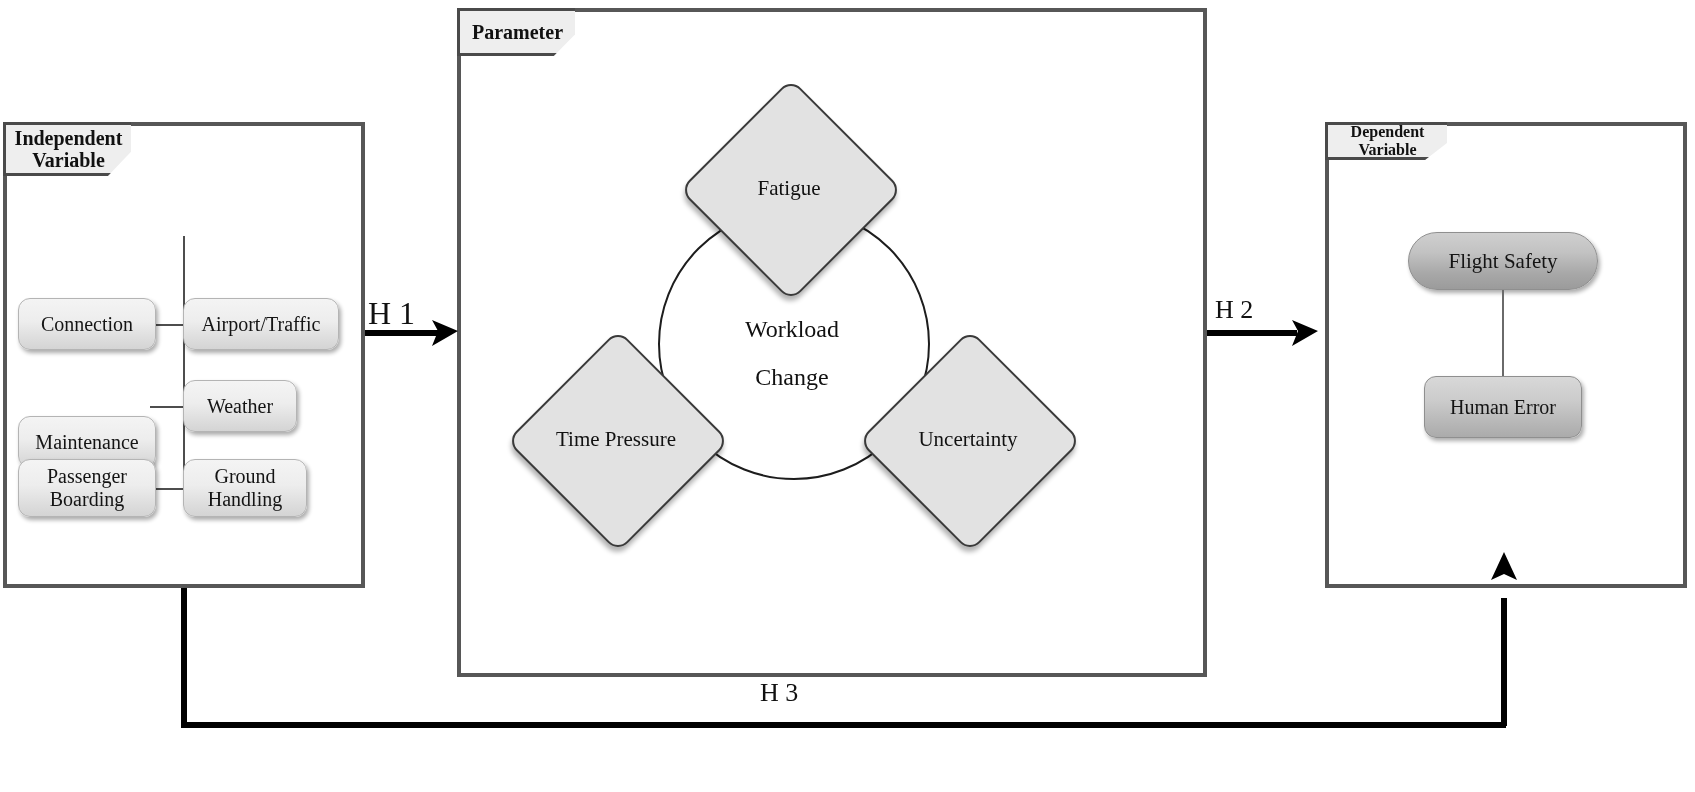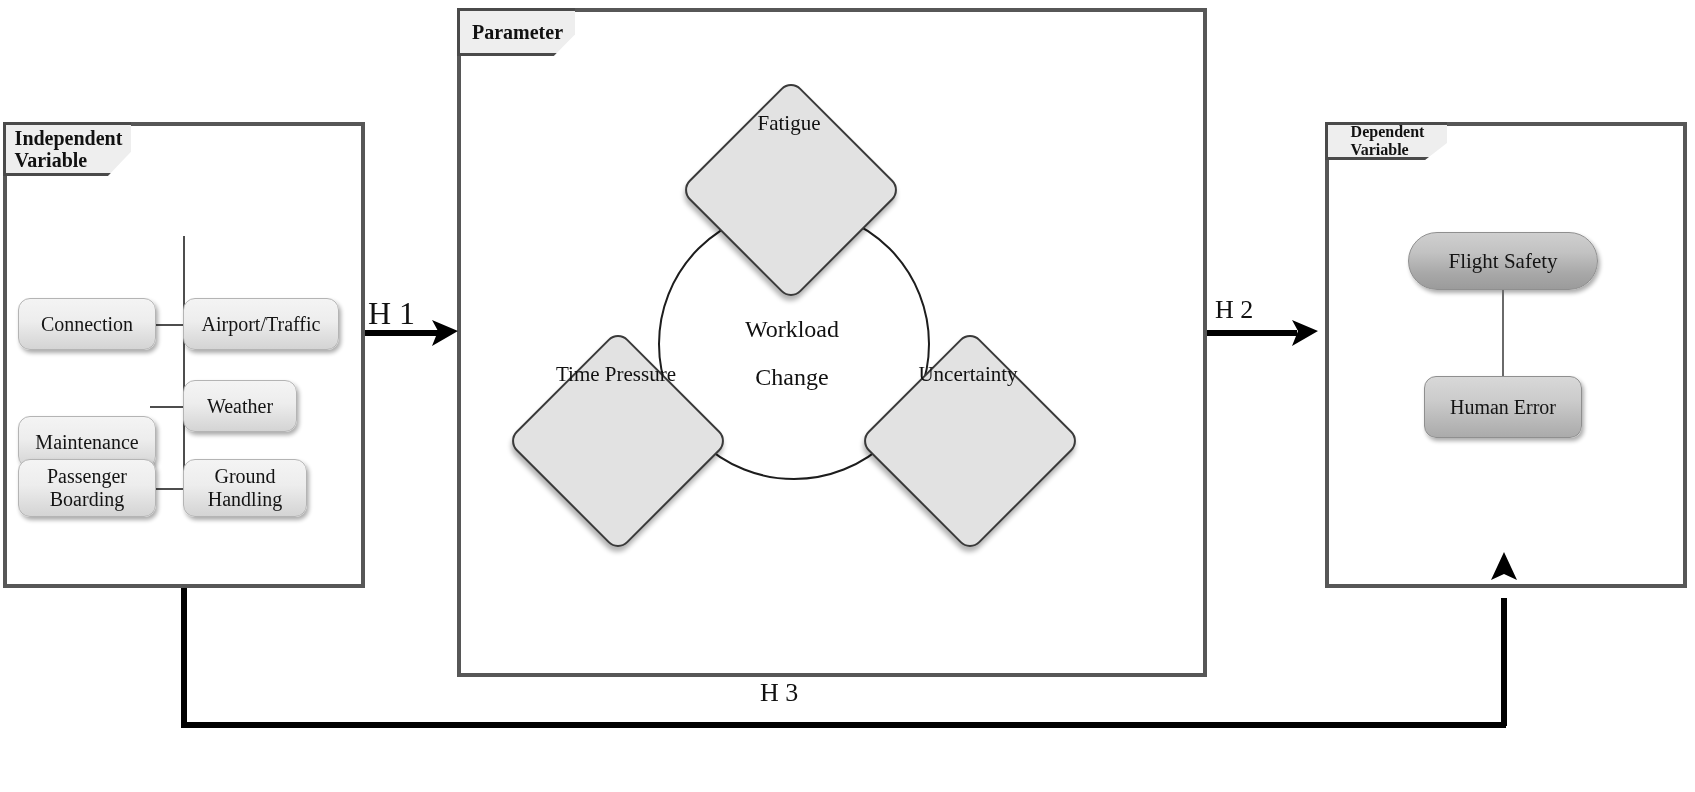--- a/index.html
+++ b/index.html
@@ -6,21 +6,21 @@
   body{width:1695px;height:792px;position:relative;overflow:hidden;
        font-family:"Liberation Serif","DejaVu Serif",serif;color:#111;}
 
   .stage{position:absolute;left:0;top:0;width:1695px;height:792px;}
 
   
   .panel{position:absolute;border:4px solid #575757;background:#fff;box-sizing:border-box;}
 
   
   .tab{position:absolute;background:#eeeeee;border:3px solid #4a4a4a;box-sizing:border-box;
-       display:flex;align-items:center;justify-content:center;
+       display:flex;align-items:center;justify-content:center;text-align:center;
        font-weight:bold;line-height:1.12;
        clip-path:polygon(0 0, 100% 0, 100% 55%, 82% 100%, 0 100%);
        border-right:none;}
   .tab .tabtxt{display:block;padding:0 6px;}
 
   
   .node{position:absolute;box-sizing:border-box;
         display:flex;align-items:center;justify-content:center;text-align:center;
         line-height:1.15;
         border:1px solid #b4b4b4;
@@ -35,21 +35,21 @@
   .node.mid{
         background:linear-gradient(180deg,#d8d8d8 0%,#cbcbcb 40%,#b6b6b6 78%,#ababab 100%);
         border:1px solid #8f8f8f;}
 
   
   .diamond{position:absolute;}
   .diamond .dshape{position:absolute;left:0;top:0;width:100%;height:100%;
         background:#e2e2e2;border:2px solid #3a3a3a;border-radius:14px;
         transform:rotate(45deg);box-shadow:3px 4px 5px rgba(0,0,0,0.30);}
   .diamond .dlabel{position:absolute;left:0;top:0;width:100%;height:100%;
-        display:flex;justify-content:center;text-align:center;
+        display:flex;align-items:center;justify-content:center;text-align:center;
         z-index:3;font-family:Liberation Serif, serif;}
 
   
   .vline{position:absolute;background:#4e4e4e;width:2px;}
   .hline{position:absolute;background:#4e4e4e;height:2px;}
   .thickline{position:absolute;background:#000;}
 
   .circle{position:absolute;border:2px solid #1d1d1d;border-radius:50%;background:transparent;}
 
   .arrowlabel{position:absolute;white-space:nowrap;}

